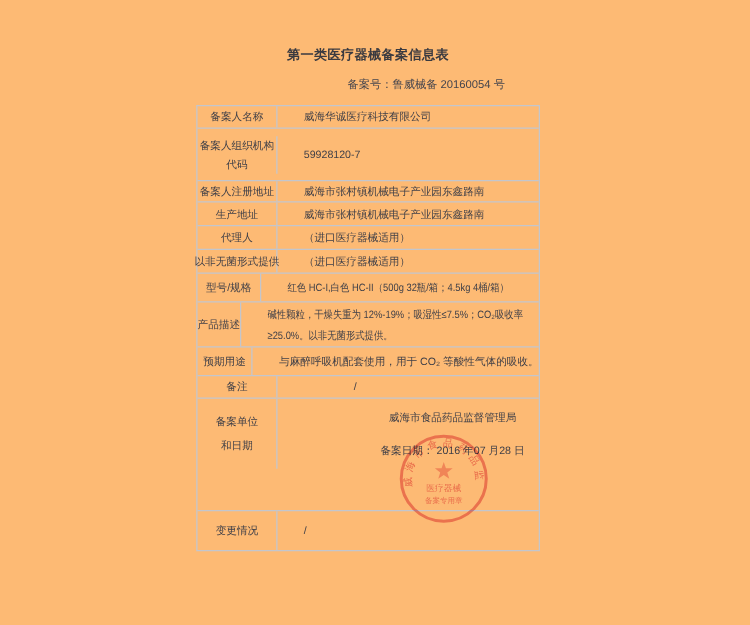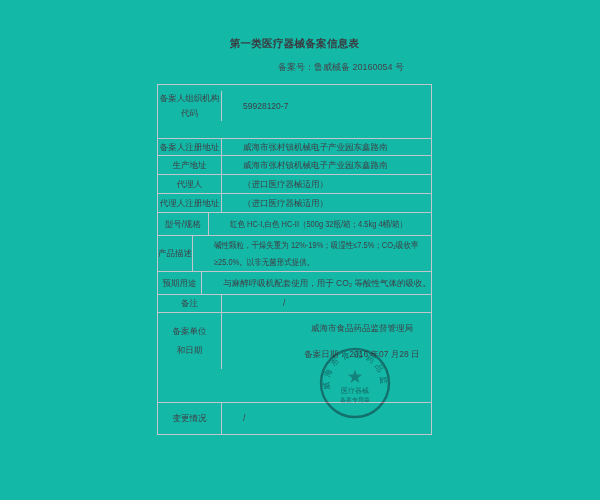--- a/index.html
+++ b/index.html
@@ -2,21 +2,21 @@
 <html style="--stamp: #e05a6e; --text: #3f3f47; --border: #c3c6cd;"><head>
 <meta charset="utf-8">
 <style>
   :root{
     --stamp:#e05a6e;
     --text:#3f3f47;
     --border:#c3c6cd;
   }
   html,body{margin:0;padding:0;}
   #page{
-    position:relative;width:600px;height:500px;background:#14b8a6;
+    position:relative;width:600px;height:500px;background:#fdba74;
     font-family:"Liberation Sans",sans-serif;color:var(--text);
     overflow:hidden;
   }
   .title{
     position:absolute;top:37px;left:157px;width:275px;margin:0;
     text-align:center;font-size:10.5px;font-weight:bold;letter-spacing:0.3px;
     color:#3a3a40;
   }
   .record-no{
     position:absolute;top:61px;right:196px;font-size:9px;color:#45454d;
@@ -61,30 +61,38 @@
 </head>
 <body>
 
 <div id="page" data-name="scanned-document-page">
 
   <h1 class="title" data-name="page-title">第一类医疗器械备案信息表</h1>
 
   <div class="record-no" data-name="record-number">备案号：鲁威械备 20160054 号</div>
 
   <div class="table" id="info-table" data-name="registration-info-table">
+      <div class="trow" data-name="row-registrant-name" style="height: 17px;">
+        <div class="cell cell-label" data-name="registrant-name-label">
+          <div>备案人名称</div>
+        </div>
+        <div class="cell cell-value" data-name="registrant-name-value">
+          <div>威海华诚医疗科技有限公司</div>
+        </div>
+      </div>
       <div class="trow" data-name="row-registrant-org-code" style="height: 42px; align-items: center;">
         <div class="cell cell-label" data-name="registrant-org-code-label">
           <div>备案人组织机构</div>
           <div>代码</div>
         </div>
         <div class="cell cell-value" data-name="registrant-org-code-value">
           <div>59928120-7</div>
         </div>
       </div>
-      <div class="trow" data-name="row-registrant-registered-address" style="height: 17px; margin-top: 11px;">
+      <div class="trow" data-name="row-registrant-registered-address" style="height: 17px;">
         <div class="cell cell-label" data-name="registrant-registered-address-label">
           <div>备案人注册地址</div>
         </div>
         <div class="cell cell-value" data-name="registrant-registered-address-value">
           <div>威海市张村镇机械电子产业园东鑫路南</div>
         </div>
       </div>
       <div class="trow" data-name="row-production-address" style="height: 19px;">
         <div class="cell cell-label" data-name="production-address-label">
           <div>生产地址</div>
@@ -96,21 +104,21 @@
       <div class="trow" data-name="row-agent" style="height: 19px;">
         <div class="cell cell-label" data-name="agent-label">
           <div>代理人</div>
         </div>
         <div class="cell cell-value" data-name="agent-value">
           <div>（进口医疗器械适用）</div>
         </div>
       </div>
       <div class="trow" data-name="row-agent-registered-address" style="height: 19px;">
         <div class="cell cell-label" data-name="agent-registered-address-label">
-          <div>代理人注册地址</div>
+          <div>以非无菌形式提供</div>
         </div>
         <div class="cell cell-value" data-name="agent-registered-address-value">
           <div>（进口医疗器械适用）</div>
         </div>
       </div>
       <div class="trow" data-name="row-model-spec" style="height: 23px;">
         <div class="cell cell-label" data-name="model-spec-label">
           <div>型号/规格</div>
         </div>
         <div class="cell cell-value" data-name="model-spec-value">

